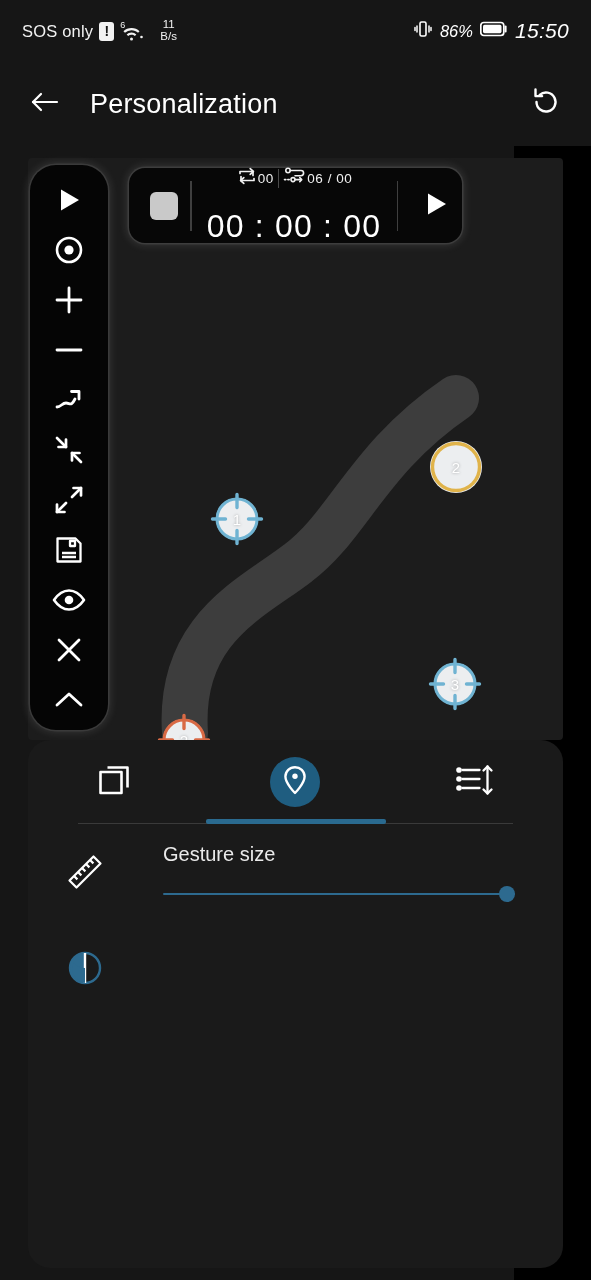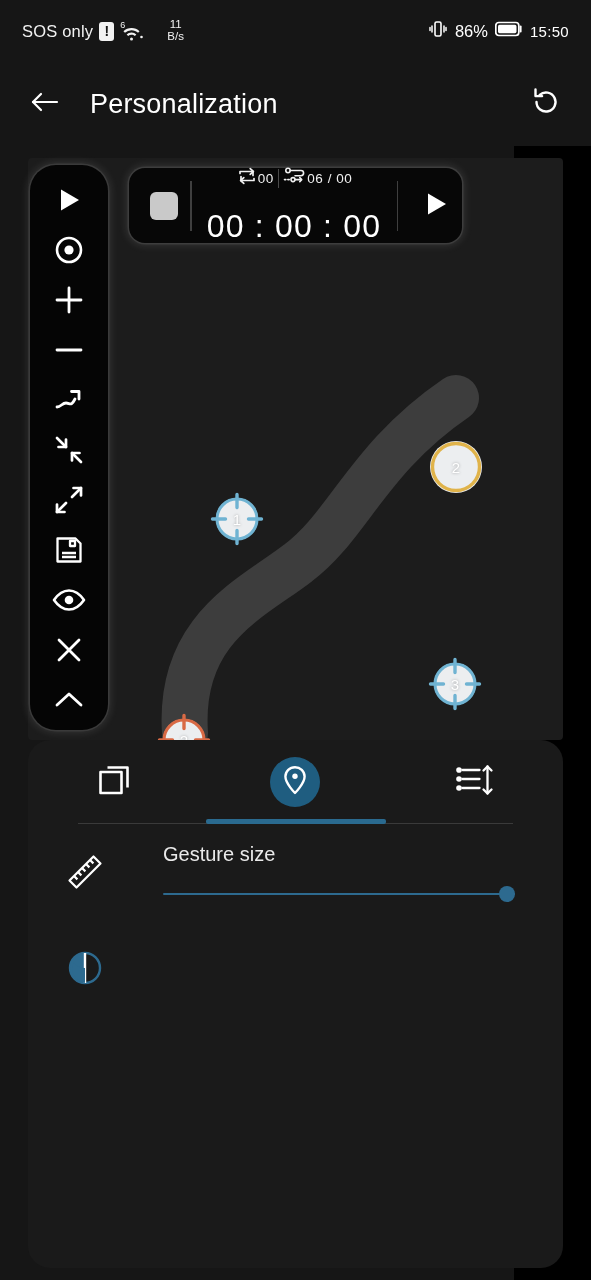--- a/index.html
+++ b/index.html
@@ -18,33 +18,33 @@
 
   
   #statusbar {
     position:absolute; top:0; left:0;
     width:591px; height:62px;
     background:#161616;
     display:flex; align-items:center;
     padding:0 22px;
   }
   .sb-left { display:flex; align-items:center; gap:6px; }
-  .sb-right { display:flex; align-items:center; gap:7px; margin-left:auto; }
+  .sb-right { display:flex; align-items:center; gap:7px; margin-left:auto;font-style:italic; }
   .sb-text { font-size:16.5px; color:#f2f2f2; letter-spacing:.2px; }
   .sb-alert {
     width:15px; height:19px; border-radius:3px; background:#f2f2f2;
     color:#161616; font-size:14px; font-weight:bold;
     display:flex; align-items:center; justify-content:center;
     line-height:1;
   }
-  .sb-rate { display:flex; flex-direction:column; align-items:center; line-height:1.02; margin-left:17px;}
+  .sb-rate { display:flex; flex-direction:column; align-items:center; line-height:1.02; margin-left:10px;}
   .sb-rate span { font-size:11.5px; color:#f2f2f2; }
   .sb-wifi { position:relative; width:24px; height:20px; }
   .sb-wifi .six { position:absolute; left:0; top:-1px; font-size:9px; color:#f2f2f2; }
-  .sb-time { font-size:15px; color:#ffffff; letter-spacing:.3px; }
+  .sb-time { font-size:21px; color:#ffffff; letter-spacing:.3px; }
   .sb-pct { font-size:16.5px; color:#ffffff; }
 
   
   #header {
     position:absolute; top:62px; left:0;
     width:591px; height:84px;
     display:flex; align-items:center;
     padding:0 22px;
     background:#161616;
   }

